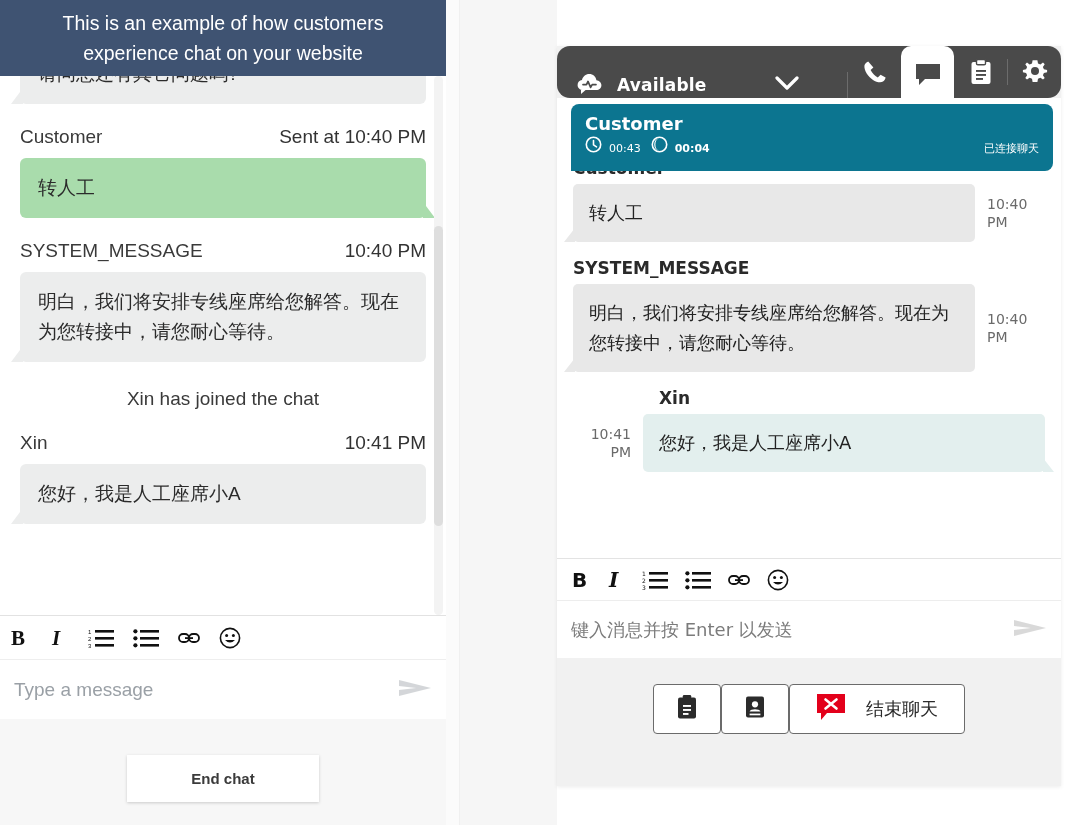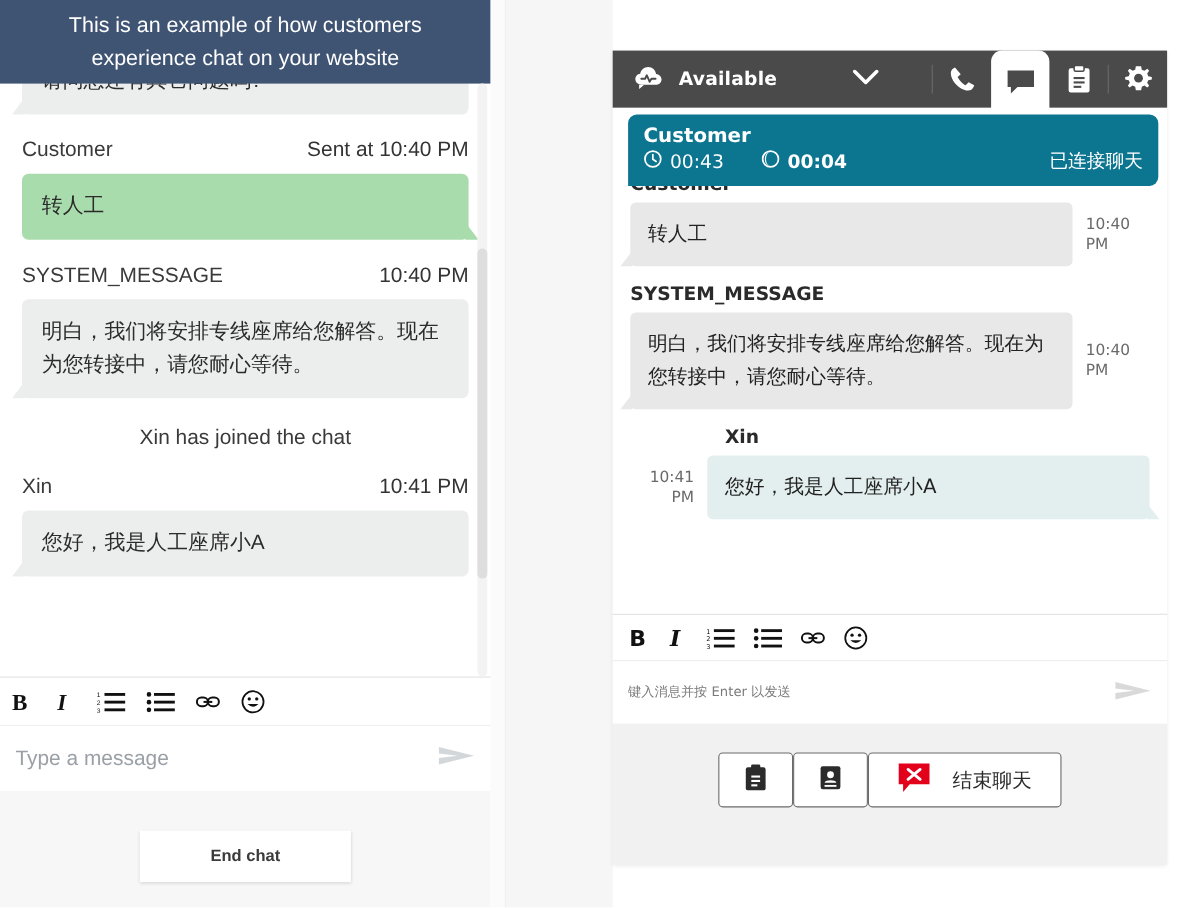--- a/index.html
+++ b/index.html
@@ -120,22 +120,23 @@
   #right-widget {
     position: absolute; left: 557px; top: 46px;
     width: 504px; height: 740px;
     background: #f1f1f1;
     box-shadow: 0 1px 4px rgba(0,0,0,.08);
     font-family: "DejaVu Sans", "Liberation Sans", sans-serif;
   }
   #r-topbar {
     position: relative;
     height: 52px; background: #4a4a4a;
-    display: flex; align-items: center;
+    display: flex; align-items: flex-end;
     color: #fff;
+    border-radius: 13px;
   }
   #r-status { display: flex; align-items: center; gap: 14px; padding-left: 20px; flex: 1; }
   #r-status .label { font-size: 17px; font-weight: bold; letter-spacing: .2px; }
   .r-divider { width: 1px; height: 26px; background: #6c6c6c; }
   #r-tabs { display: flex; align-items: flex-end; height: 52px; }
   .r-tab {
     width: 53px; height: 52px;
     display: flex; align-items: center; justify-content: center;
     cursor: pointer;
   }
@@ -149,22 +150,22 @@
     position: relative;
     background: #0c7590;
     margin: 6px 8px 0 14px;
     border-radius: 8px 8px 8px 0;
     padding: 8px 14px 10px 14px;
     color: #fff;
     z-index: 4;
   }
   #r-custbar .name { font-size: 18px; font-weight: bold; line-height: 24px; }
   #r-custbar .row2 {
-    display: flex; align-items: flex-start; gap: 26px;
-    font-size: 17px; line-height: 22px;
+    display: flex; align-items: center; gap: 2px;
+    font-size: 11px; line-height: 22px;
   }
   #r-custbar .row2 .spacer { flex: 1; }
   #r-custbar .timer { display: inline-flex; align-items: center; gap: 7px; }
   #r-thread {
     background: #ffffff;
     position: absolute; left: 0; top: 52px; right: 0;
     height: 460px;
     overflow: hidden;
     padding: 60px 16px 10px 16px;
   }
@@ -199,21 +200,21 @@
   #r-toolbar {
     position: absolute; left: 0; top: 512px; right: 0; height: 42px;
     background: #fff; border-top: 1px solid #e3e3e3;
     display: flex; align-items: center; gap: 17px; padding: 0 14px;
   }
   #r-composer {
     position: absolute; left: 0; top: 554px; right: 0; height: 58px;
     background: #fff; border-top: 1px solid #ededed;
     display: flex; align-items: center; padding: 0 14px;
   }
-  #r-composer .ph { flex: 1; font-size: 12px; color: #7b7b7b; }
+  #r-composer .ph { flex: 1; font-size: 18px; color: #7b7b7b; }
   #r-actions {
     position: absolute; left: 0; top: 612px; right: 0; height: 128px;
     background: #f1f1f1;
     display: flex; align-items: flex-start; justify-content: center;
     padding-top: 26px;
   }
   .r-sqbtn {
     width: 68px; height: 50px; background: #fff;
     border: 1px solid #6b6b6b; border-radius: 4px;
     display: flex; align-items: center; justify-content: center;

